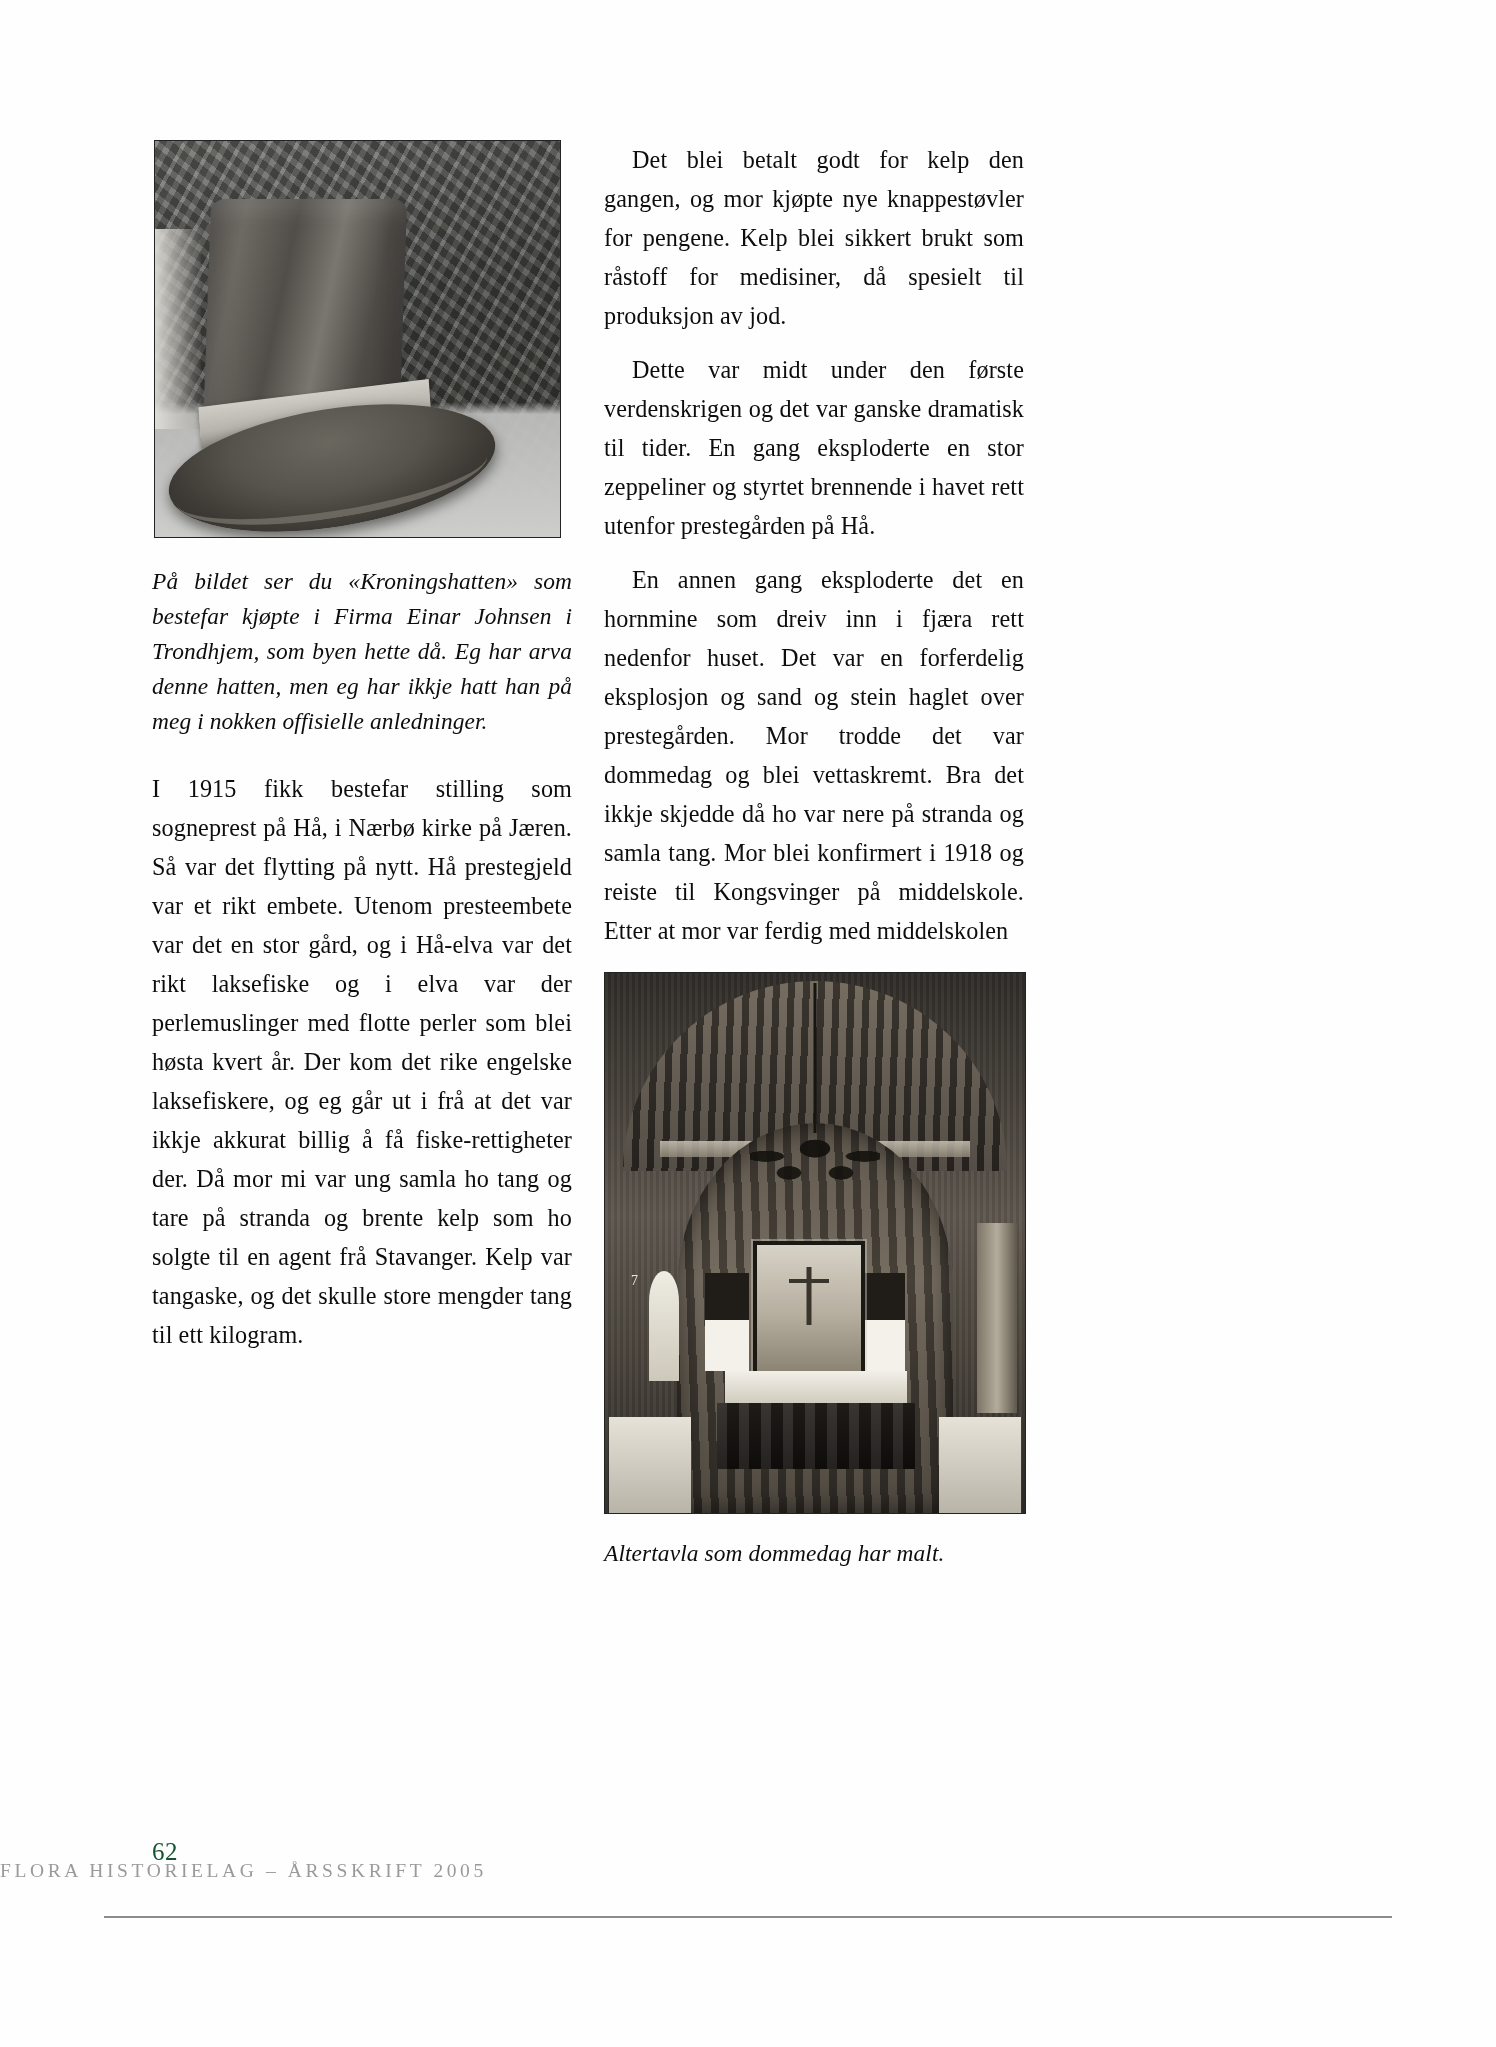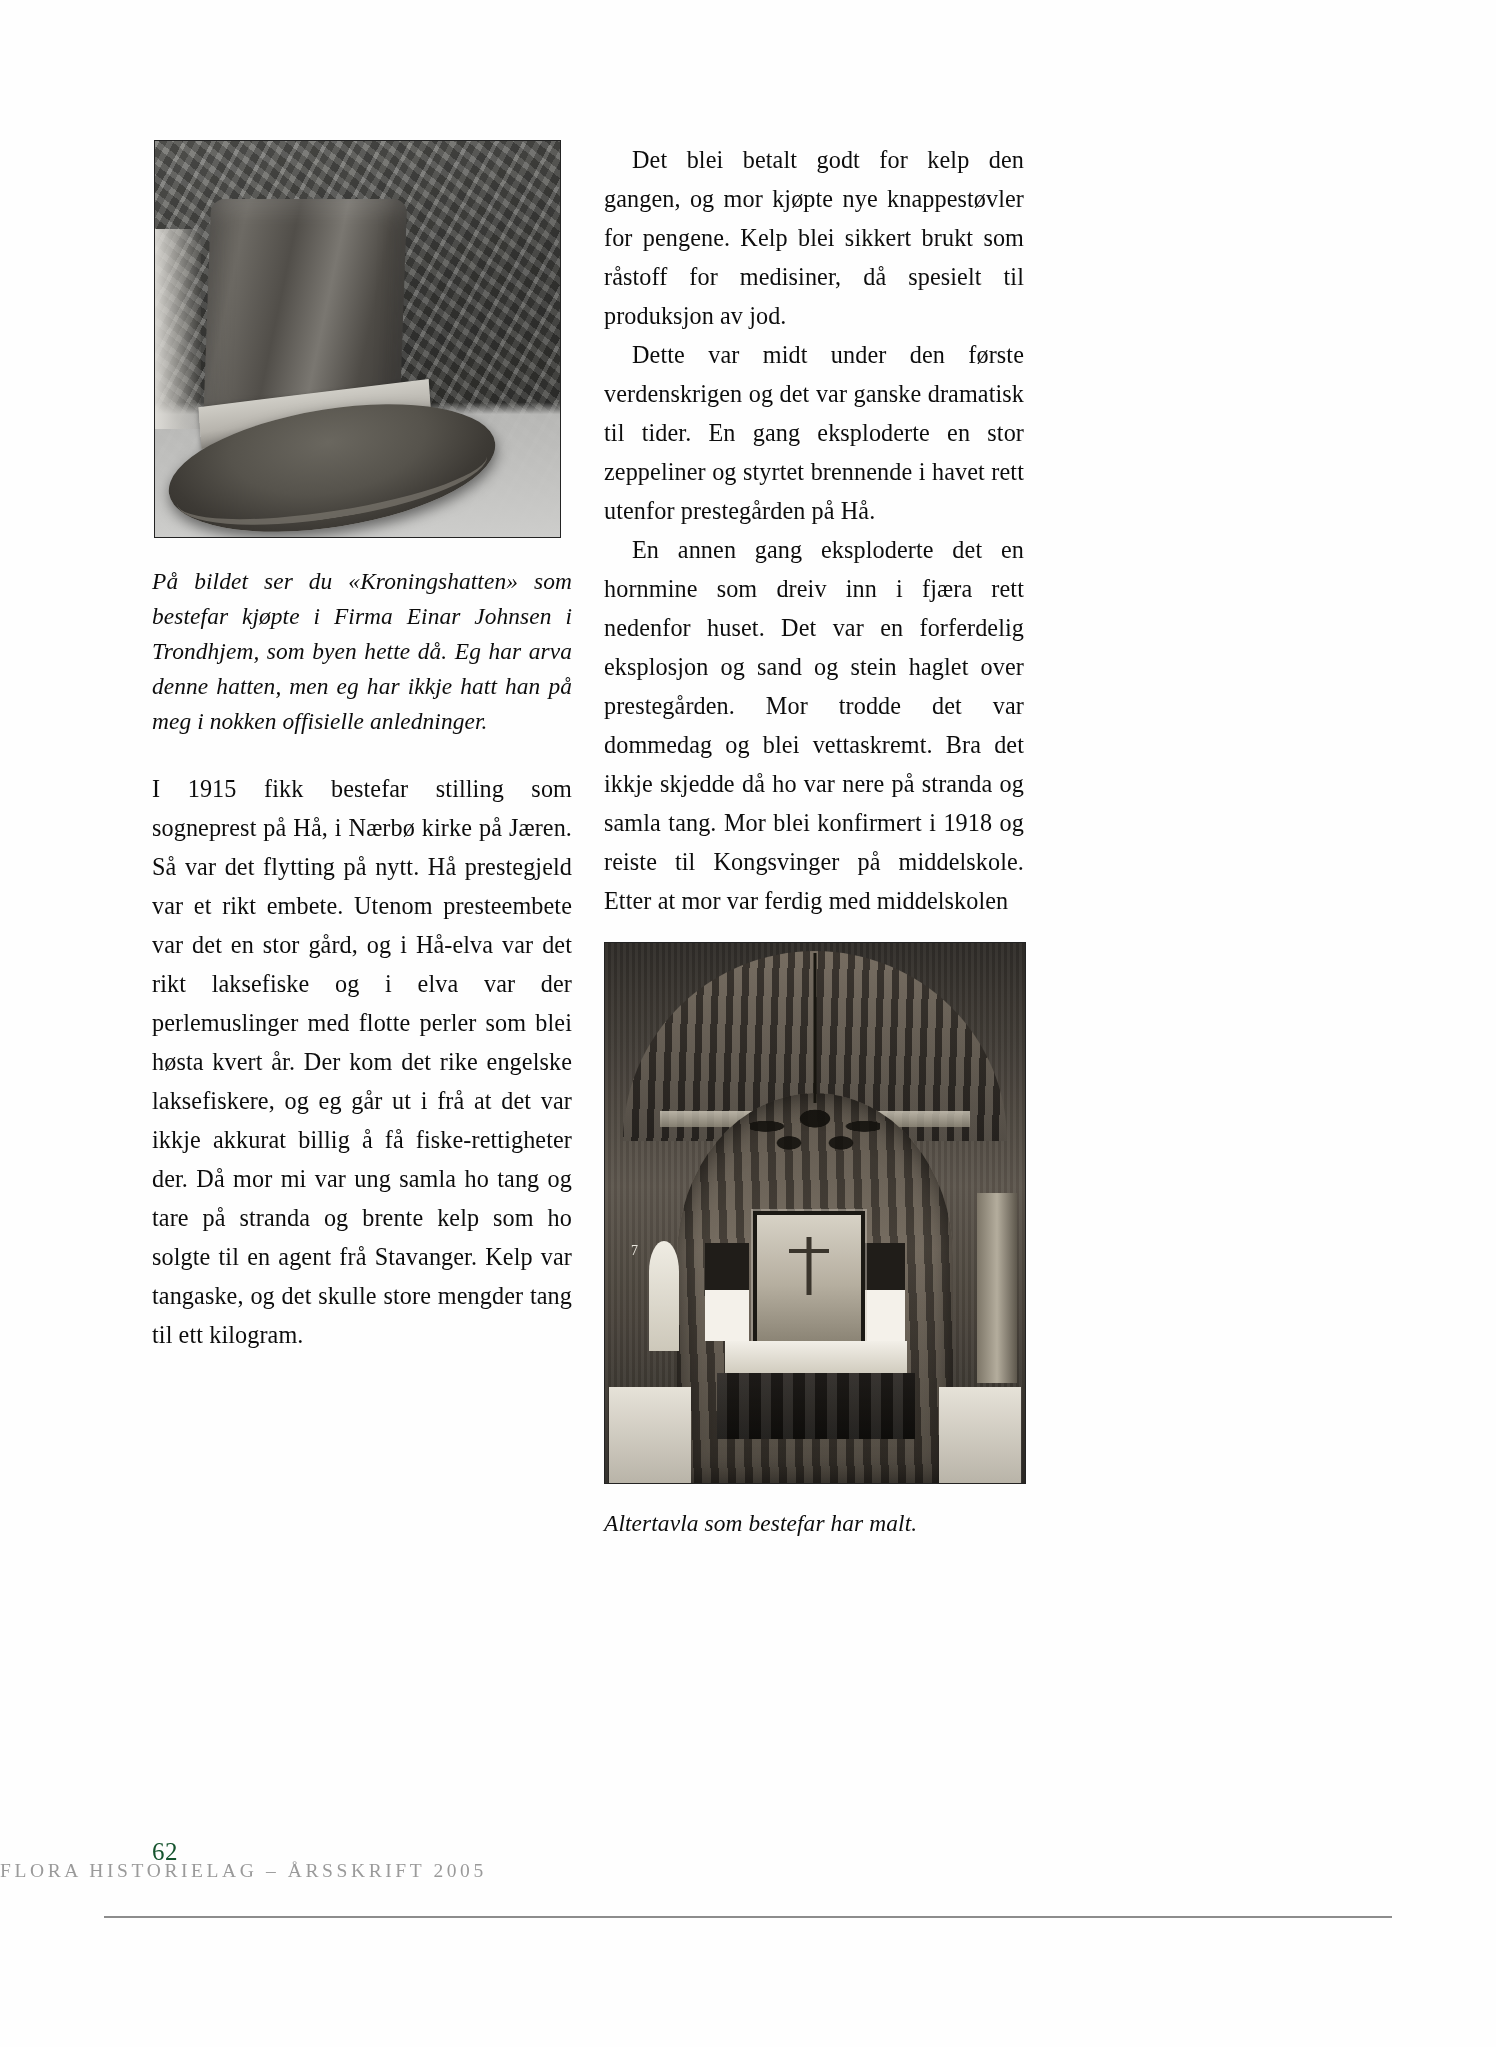--- a/index.html
+++ b/index.html
@@ -32,21 +32,21 @@
 
   p.body {
     margin: 0;
     font-size: 24.2px;
     line-height: 39px;
     text-align: justify;
     text-justify: inter-word;
     hyphens: manual;
     letter-spacing: 0.1px;
   }
-  p.body + p.body { text-indent: 28px; }
+  p.body + p.body { text-indent: 28px; margin-top: 15px; }
 
   .cap {
     margin: 0;
     font-size: 23.4px;
     line-height: 35px;
     font-style: italic;
     text-align: justify;
     letter-spacing: 0.1px;
   }
   .cap.single { text-align: left; }
@@ -300,21 +300,21 @@
         <div class="fig"></div>
         <div class="fig-arms"></div>
       </div>
       <div class="col-r"></div>
       <div class="altar-cloth"></div>
       <div class="altar-box"></div>
       <div class="pew-l"></div>
       <div class="pew-r"></div>
     </div>
 
-    <p class="cap single">Altertavla som bestefar har malt.</p>
+    <p class="cap single">Altertavla som dommedag har malt.</p>
   </div>
 
   <div class="footer-page-num">62</div>
 
   <div class="footer-journal">FLORA HISTORIELAG – ÅRSSKRIFT 2005</div>
 
   <div class="footer-rule"></div>
 
 </div>
 

